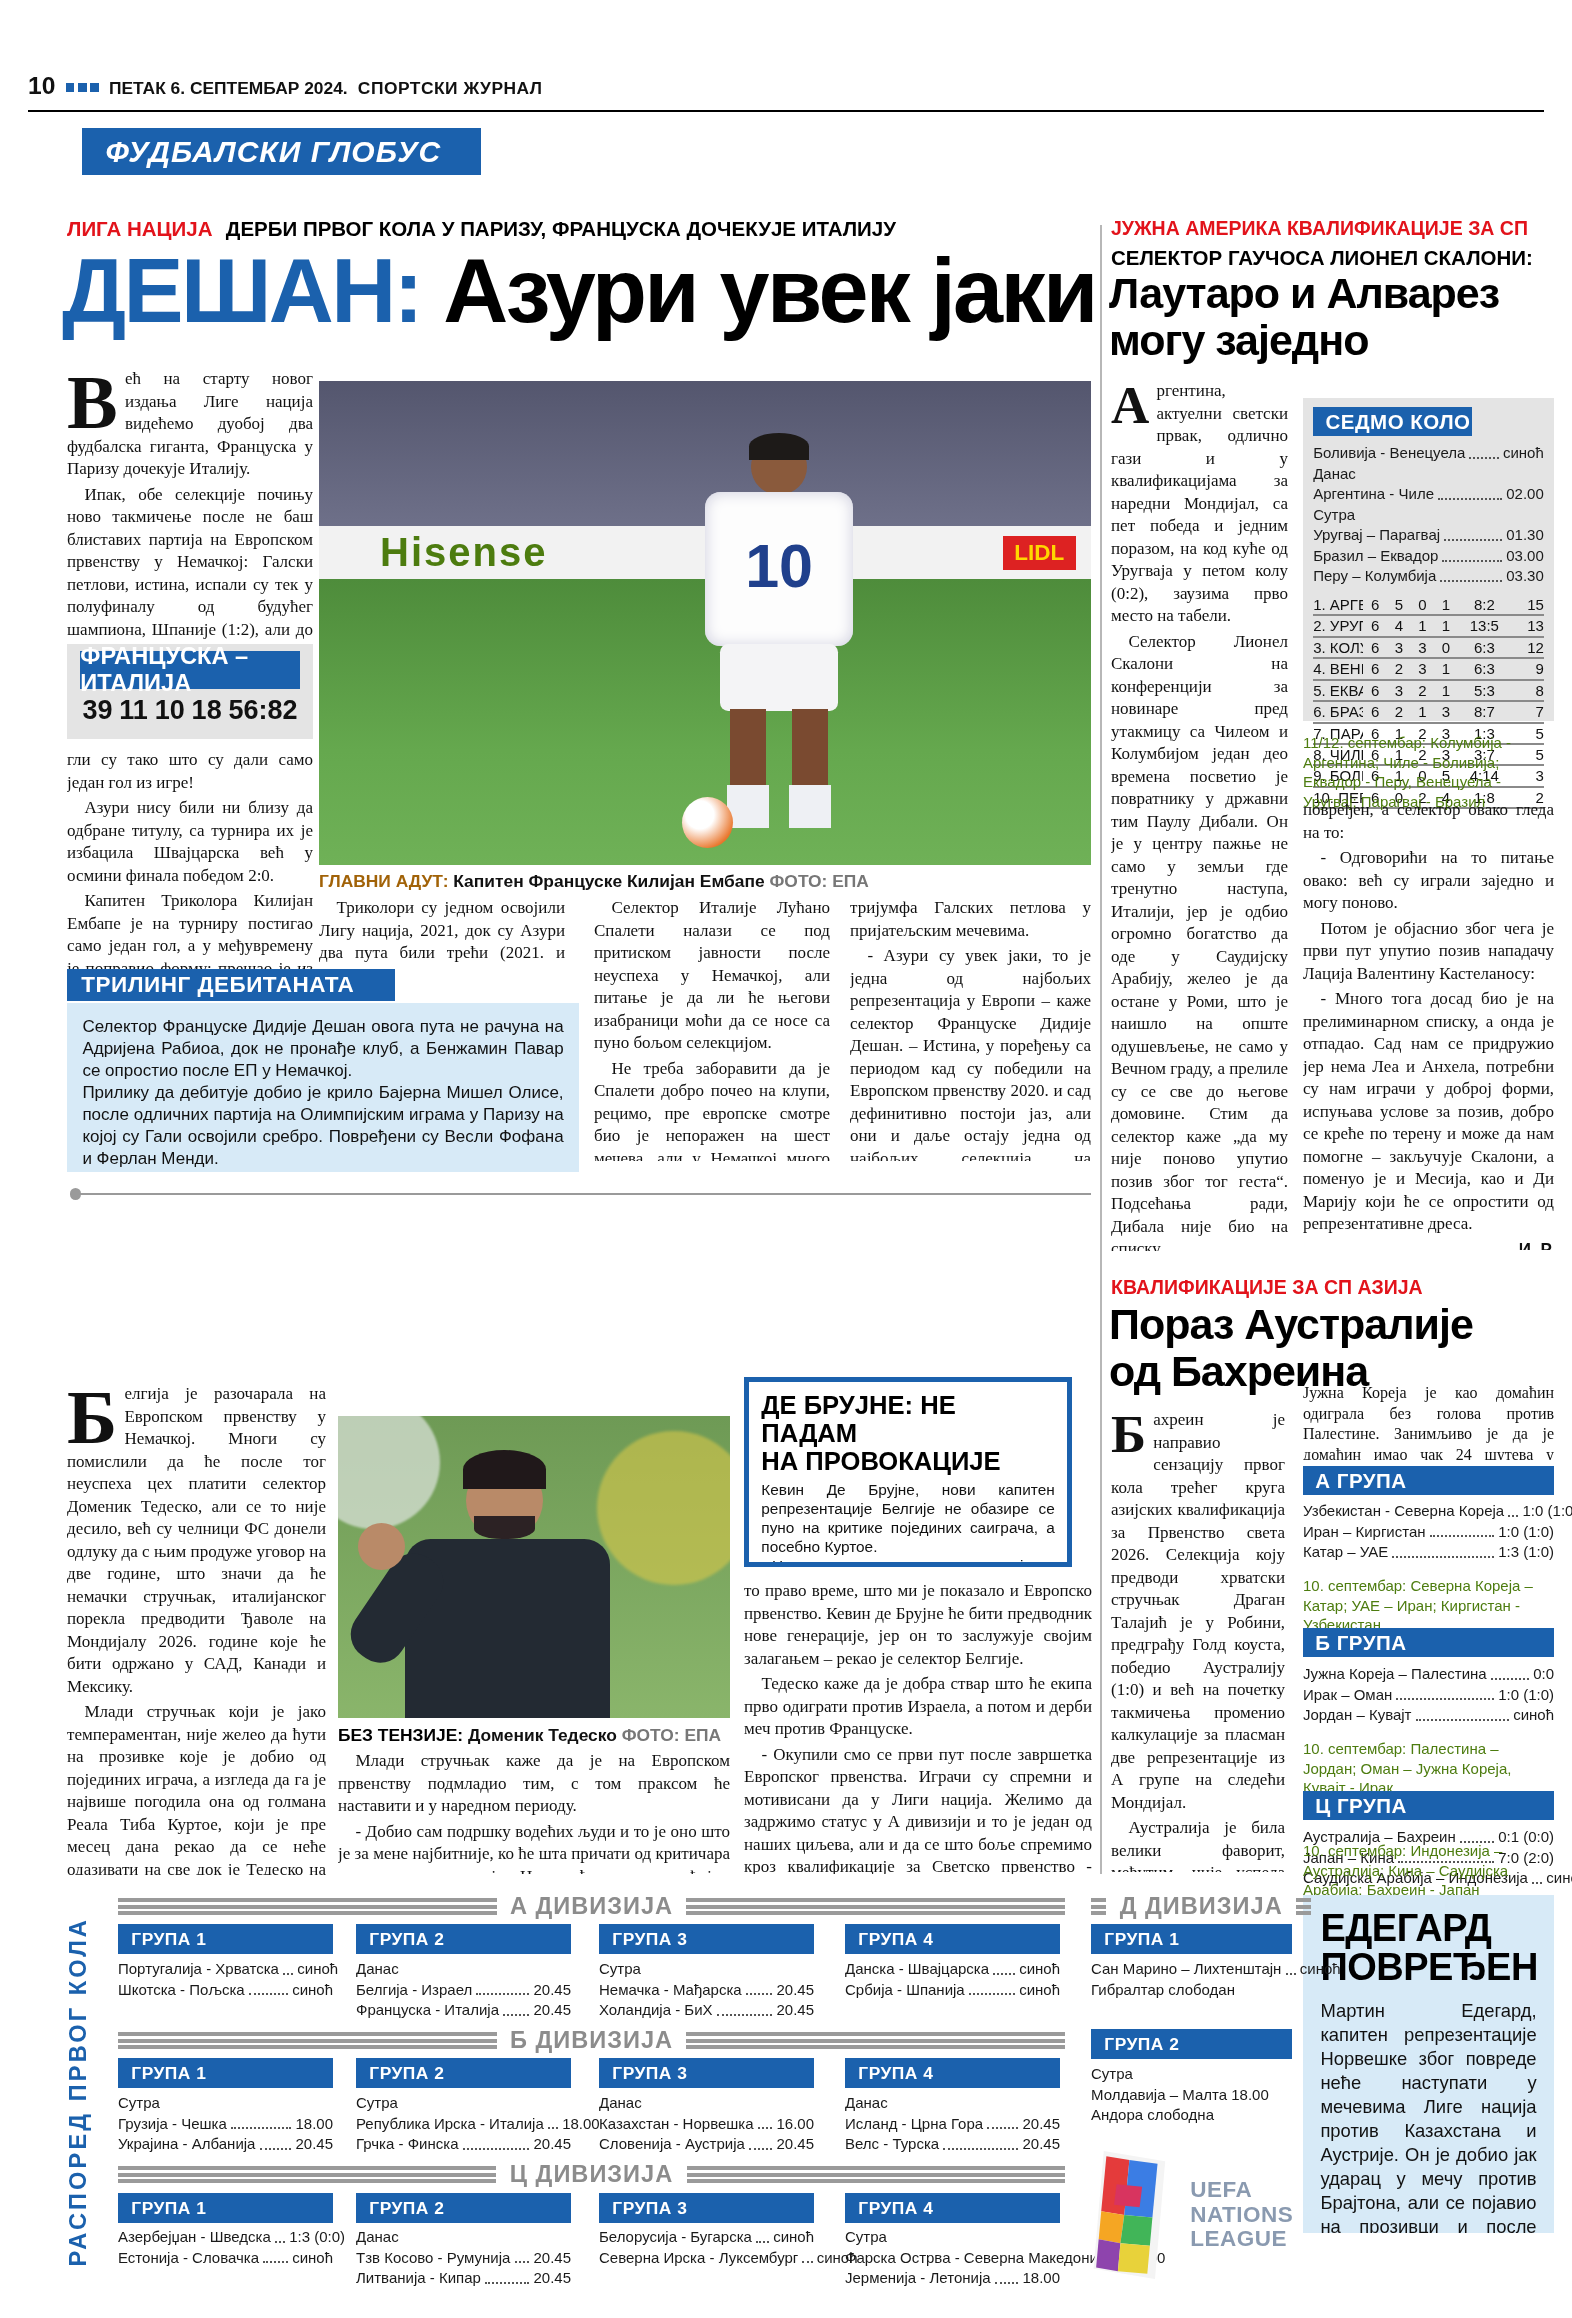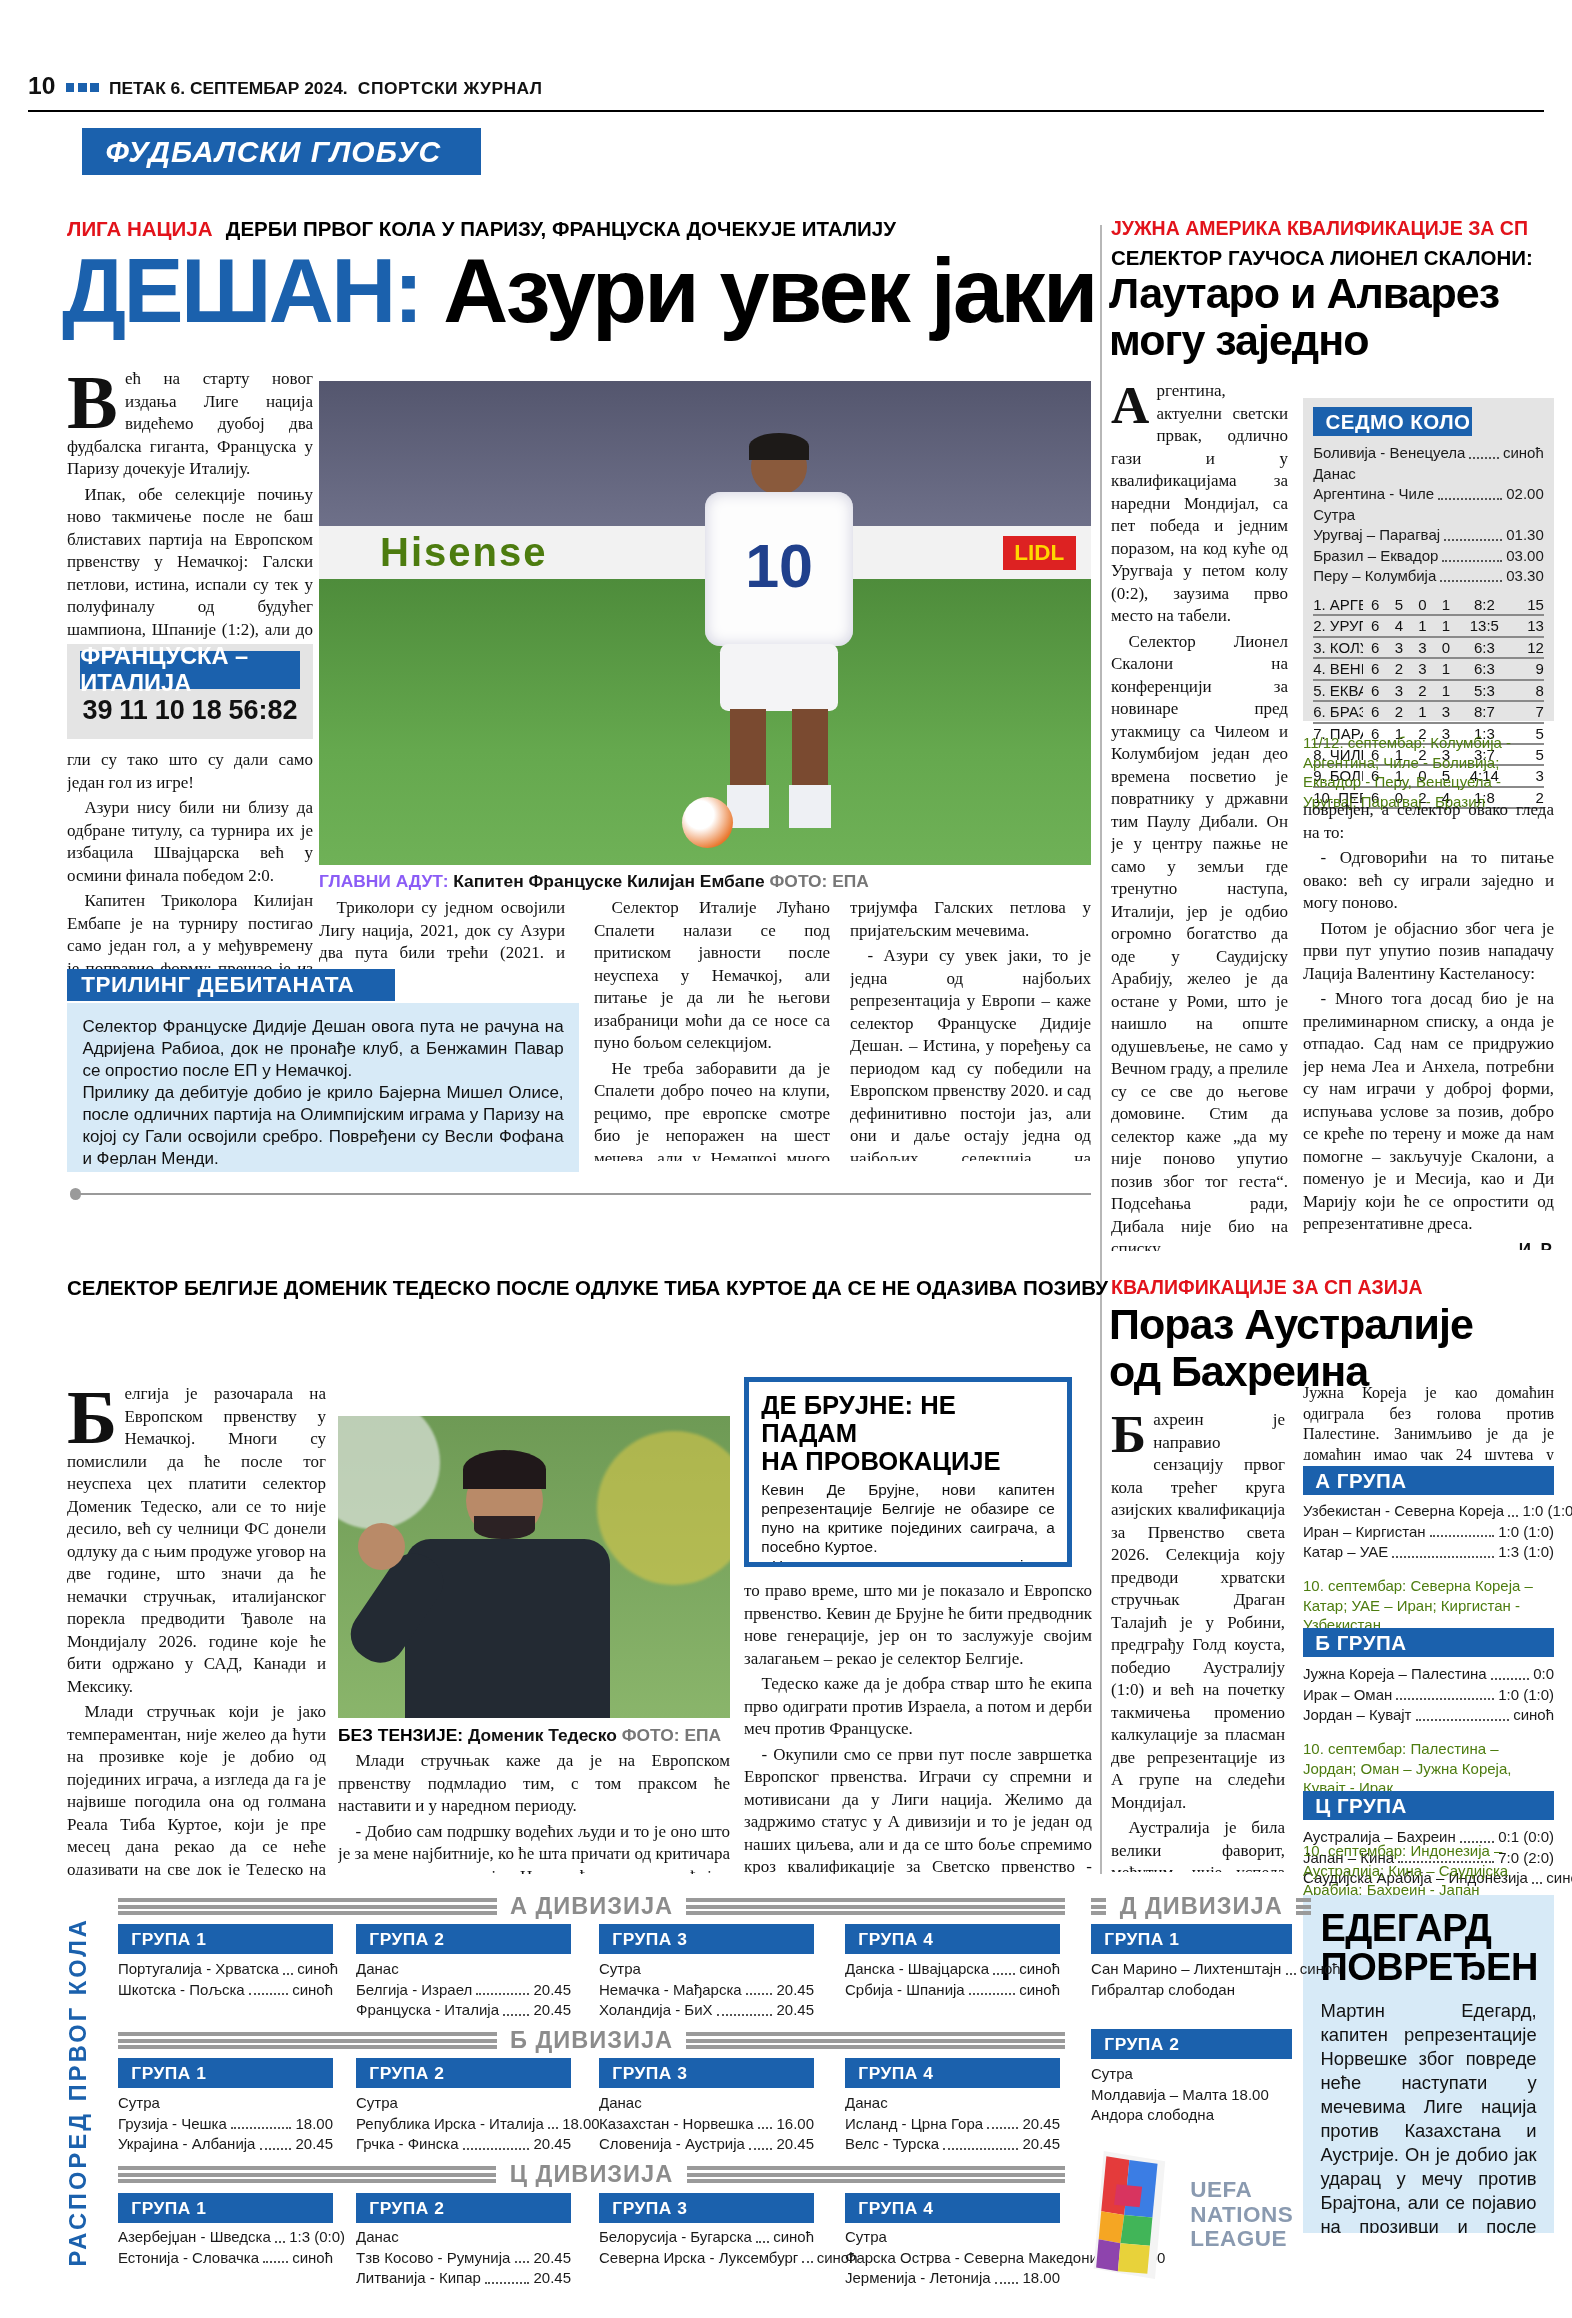--- a/index.html
+++ b/index.html
@@ -116,21 +116,21 @@
       </div>
       <div class="abs" style="left:46px;top:205px;width:118px;height:67px;background:#f4f4f6;border-radius:8.2px;"></div>
       <div class="abs" style="left:56px;top:270px;width:36px;height:82px;background:#7a4a30;"></div>
       <div class="abs" style="left:118px;top:270px;width:36px;height:82px;background:#7a4a30;"></div>
       <div class="abs" style="left:53px;top:346px;width:42px;height:43px;background:#eef0f4;"></div>
       <div class="abs" style="left:115px;top:346px;width:42px;height:43px;background:#eef0f4;"></div>
     </div>
     <div class="abs" style="left:47%;top:86%;width:51px;height:51px;border-radius:50%;background:radial-gradient(circle at 35% 35%, #fff 30%, #e9762c 75%, #c85a18);"></div>
   </div>
   <div class="abs caption" style="left:319px;top:871px;width:772px;">
-    <span style="color:#8b5cf6;">ГЛАВНИ АДУТ:</span>
+    <span style="color:#a16207;">ГЛАВНИ АДУТ:</span>
     <span>Капитен Француске Килијан Ембапе</span>
     <span class="credit">ФОТО: ЕПА</span>
   </div>
 
   <div class="abs col" style="left:319px;top:897px;width:246px;height:102px;">
     <p class="q">Триколори су једном освојили Лигу нација, 2021, док су Азури два пута били трећи (2021. и 2023).</p>
   </div>
   <div class="abs col" style="left:594px;top:897px;width:236px;height:264px;">
     <p class="q">Селектор Италије Лућано Спалети налази се под притиском јавности после неуспеха у Немачкој, али питање је да ли ће његови изабраници моћи да се носе са пуно бољом селекцијом.</p>
     <p class="q">Не треба заборавити да је Спалети добро почео на клупи, рецимо, пре европске смотре био је непоражен на шест мечева, али у Немачкој много тога није функционисало.</p>
@@ -293,21 +293,20 @@
   <div class="abs notep" style="left:1303px;top:733px;width:251px;">11/12. септембар: Колумбија - Аргентина; Чиле - Боливија; Еквадор - Перу, Венецуела - Уругвај; Парагвај - Бразил</div>
 
   <div class="abs col" style="left:1303px;top:799px;width:251px;height:451px;">
     <p>повређен, а селектор овако гледа на то:</p>
     <p class="q">- Одговорићи на то питање овако: већ су играли заједно и могу поново.</p>
     <p class="q">Потом је објаснио због чега је први пут упутио позив нападачу Лација Валентину Кастеланосу:</p>
     <p class="q">- Много тога досад био је на прелиминарном списку, а онда је отпадао. Сад нам се придружио јер нема Леа и Анхела, потребни су нам играчи у доброј форми, испуњава услове за позив, добро се креће по терену и може да нам помогне – закључује Скалони, а поменуо је и Месија, као и Ди Марију који ће се опростити од репрезентативне дреса.</p>
     <div class="byline">И. Р.</div>
   </div>
 
-  <div class="abs kick-txt" style="left:67px;top:1276px;font-size:20.5px;">СЕЛЕКТОР БЕЛГИЈЕ ДОМЕНИК ТЕДЕСКО ПОСЛЕ ОДЛУКЕ ТИБА КУРТОЕ ДА СЕ НЕ ОДАЗИВА ПОЗИВУ</div>
 
   <div class="abs col" style="left:67px;top:1383px;width:259px;height:492px;">
     <span class="dropcap">Б</span>
     <p>елгија је разочарала на Европском првенству у Немачкој. Многи су помислили да ће после тог неуспеха цех платити селектор Доменик Тедеско, али се то није десило, већ су челници ФС донели одлуку да с њим продуже уговор на две године, што значи да ће немачки стручњак, италијанског порекла предводити Ђаволе на Мондијалу 2026. године које ће бити одржано у САД, Канади и Мексику.</p>
     <p class="q">Млади стручњак који је јако темпераментан, није желео да ћути на прозивке које је добио од појединих играча, а изгледа да га је највише погодила она од голмана Реала Тиба Куртое, који је пре месец дана рекао да се неће одазивати на све док је Тедеско на месту селектора.</p>
 
   </div>
 
   <div class="abs" style="left:338px;top:1416px;width:392px;height:302px;overflow:hidden;background:linear-gradient(#6e9a55,#8ab56b);">
     <div class="abs" style="left:-31px;top:-20.5px;width:133px;height:133px;border-radius:50%;background:#dfe5df;opacity:.7;filter:blur(1px);"></div>

